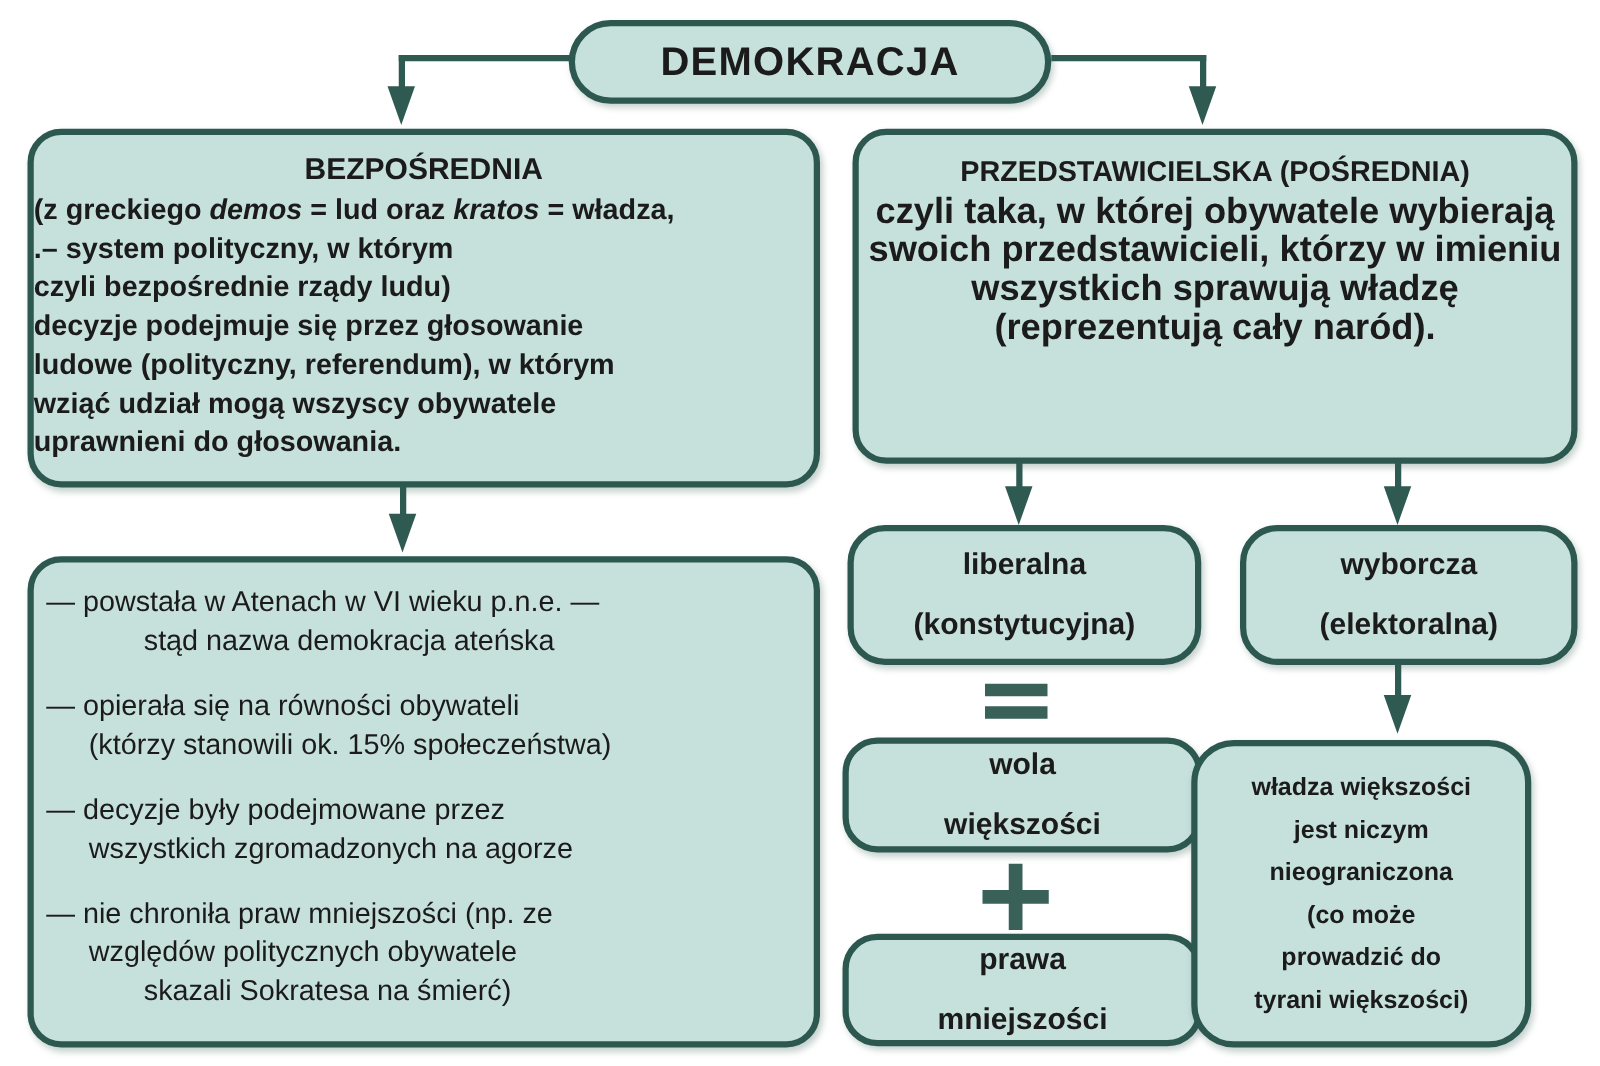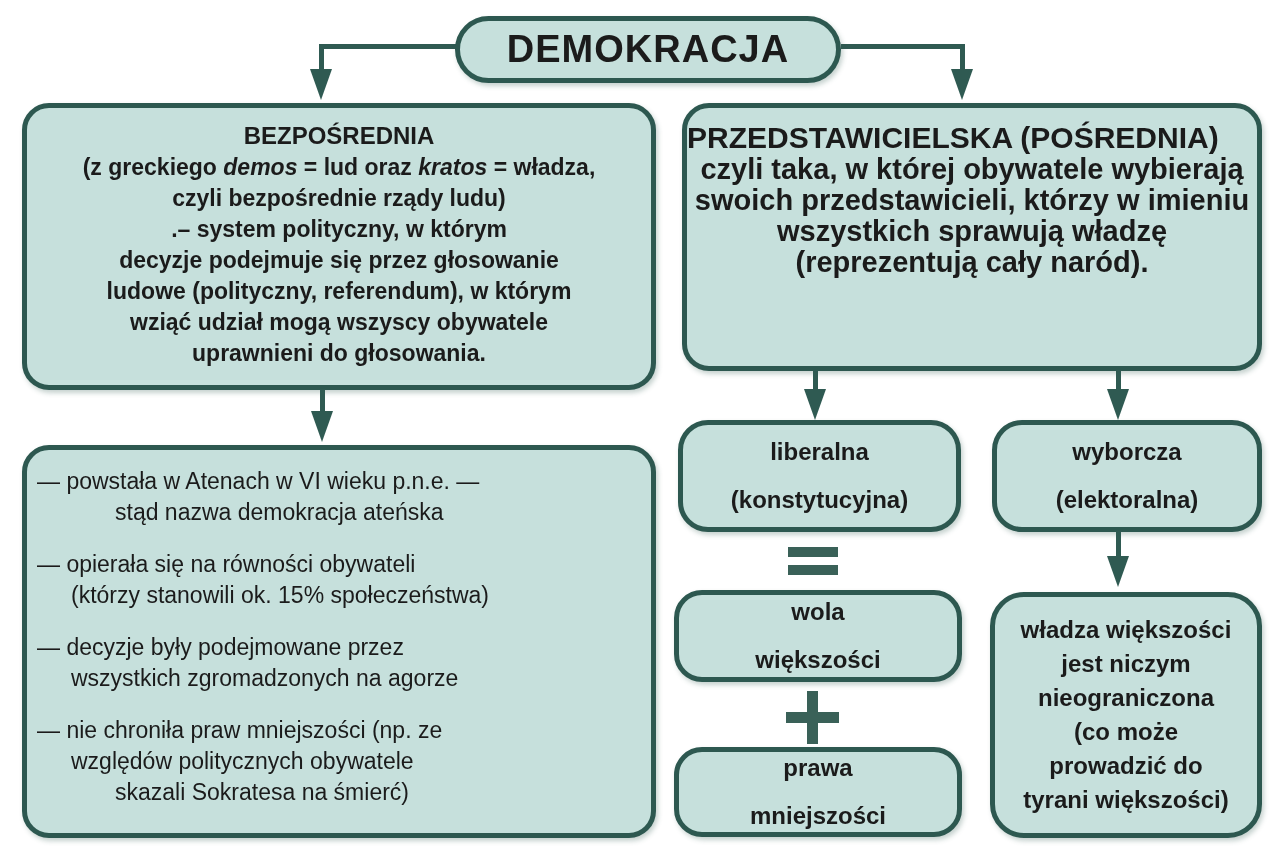--- a/index.html
+++ b/index.html
@@ -39,46 +39,46 @@
   .ahead{
     position:absolute;width:0;height:0;
     border-left:11px solid transparent;
     border-right:11px solid transparent;
     border-top:31px solid var(--arrow);
   }
   
   #pill{
     left:455px;top:16px;width:386px;height:67px;
     border-radius:34px;
-    font-size:38px;font-weight:bold;letter-spacing:1px;
+    font-size:32px;font-weight:bold;letter-spacing:1px;
   }
   
   #direct-box{left:22px;top:103px;width:634px;height:287px;border-radius:27px;padding-top:11px;}
   #direct-box .heading{font-size:24px;font-weight:bold;line-height:33px;text-align:center;}
-  .def-line{font-size:23px;font-weight:bold;line-height:31px;text-align:center;}
+  .def-line{font-size:23px;font-weight:bold;line-height:31px;text-align:left;}
   .italic{font-style:italic;}
   #history-box{
     left:22px;top:445px;width:634px;height:393px;border-radius:27px;
     padding:16px 16px 0 10px;box-sizing:border-box;
     font-size:23px;font-weight:normal;line-height:31px;
   }
   .bullet{margin-bottom:21px;}
   .bline.ind0{padding-left:0;}
   .bline.ind1{padding-left:34px;}
   .bline.ind2{padding-left:78px;}
   
   #repr-box{left:682px;top:103px;width:580px;height:268px;border-radius:27px;padding-top:13px;}
-  #repr-box .heading{font-size:30px;font-weight:bold;line-height:33px;text-align:left;}
+  #repr-box .heading{font-size:23px;font-weight:bold;line-height:33px;text-align:center;}
   #repr-box .body{font-size:29px;font-weight:bold;line-height:31px;text-align:center;}
   .small-label{font-size:24px;font-weight:bold;line-height:48px;}
   #liberal-box{left:678px;top:420px;width:283px;height:112px;border-radius:30px;}
   #electoral-box{left:992px;top:420px;width:270px;height:112px;border-radius:30px;}
   #wola-box{left:674px;top:590px;width:288px;height:92px;border-radius:28px;}
   #prawa-box{left:674px;top:747px;width:288px;height:90px;border-radius:28px;}
-  #wladza-box{left:990px;top:592px;width:272px;height:246px;border-radius:34px;font-size:24px;line-height:34px;font-weight:bold;}
+  #wladza-box{left:953px;top:592px;width:272px;height:246px;border-radius:34px;font-size:20px;line-height:34px;font-weight:bold;}
   .signbar{position:absolute;background:var(--sign);}
 </style>
 </head>
 <body>
 
 <div id="canvas">
 
   <div class="conn" style="left:319px;top:44px;width:138px;height:5px;"></div>
   <div class="conn" style="left:319px;top:44px;width:5px;height:28px;"></div>
   <div class="ahead" style="left:310px;top:69px;"></div>
@@ -88,22 +88,22 @@
   <div class="ahead" style="left:951px;top:69px;"></div>
 
   <div class="box centerflex" id="pill">
     <span>DEMOKRACJA</span>
   </div>
 
   <div class="box" id="direct-box">
     <div class="heading">BEZPOŚREDNIA</div>
     <div>
         <div class="def-line"><span>(z greckiego </span><span class="italic">demos</span><span> = lud oraz </span><span class="italic">kratos</span><span> = władza,</span></div>
+        <div class="def-line"><span>.– system polityczny, w którym</span></div>
         <div class="def-line"><span>czyli bezpośrednie rządy ludu)</span></div>
-        <div class="def-line"><span>.– system polityczny, w którym</span></div>
         <div class="def-line"><span>decyzje podejmuje się przez głosowanie</span></div>
         <div class="def-line"><span>ludowe (polityczny, referendum), w którym</span></div>
         <div class="def-line"><span>wziąć udział mogą wszyscy obywatele</span></div>
         <div class="def-line"><span>uprawnieni do głosowania.</span></div>
       </div>
   </div>
 
   <div class="conn" style="left:320px;top:389px;width:5px;height:25px;"></div>
   <div class="ahead" style="left:311px;top:411px;"></div>
 

